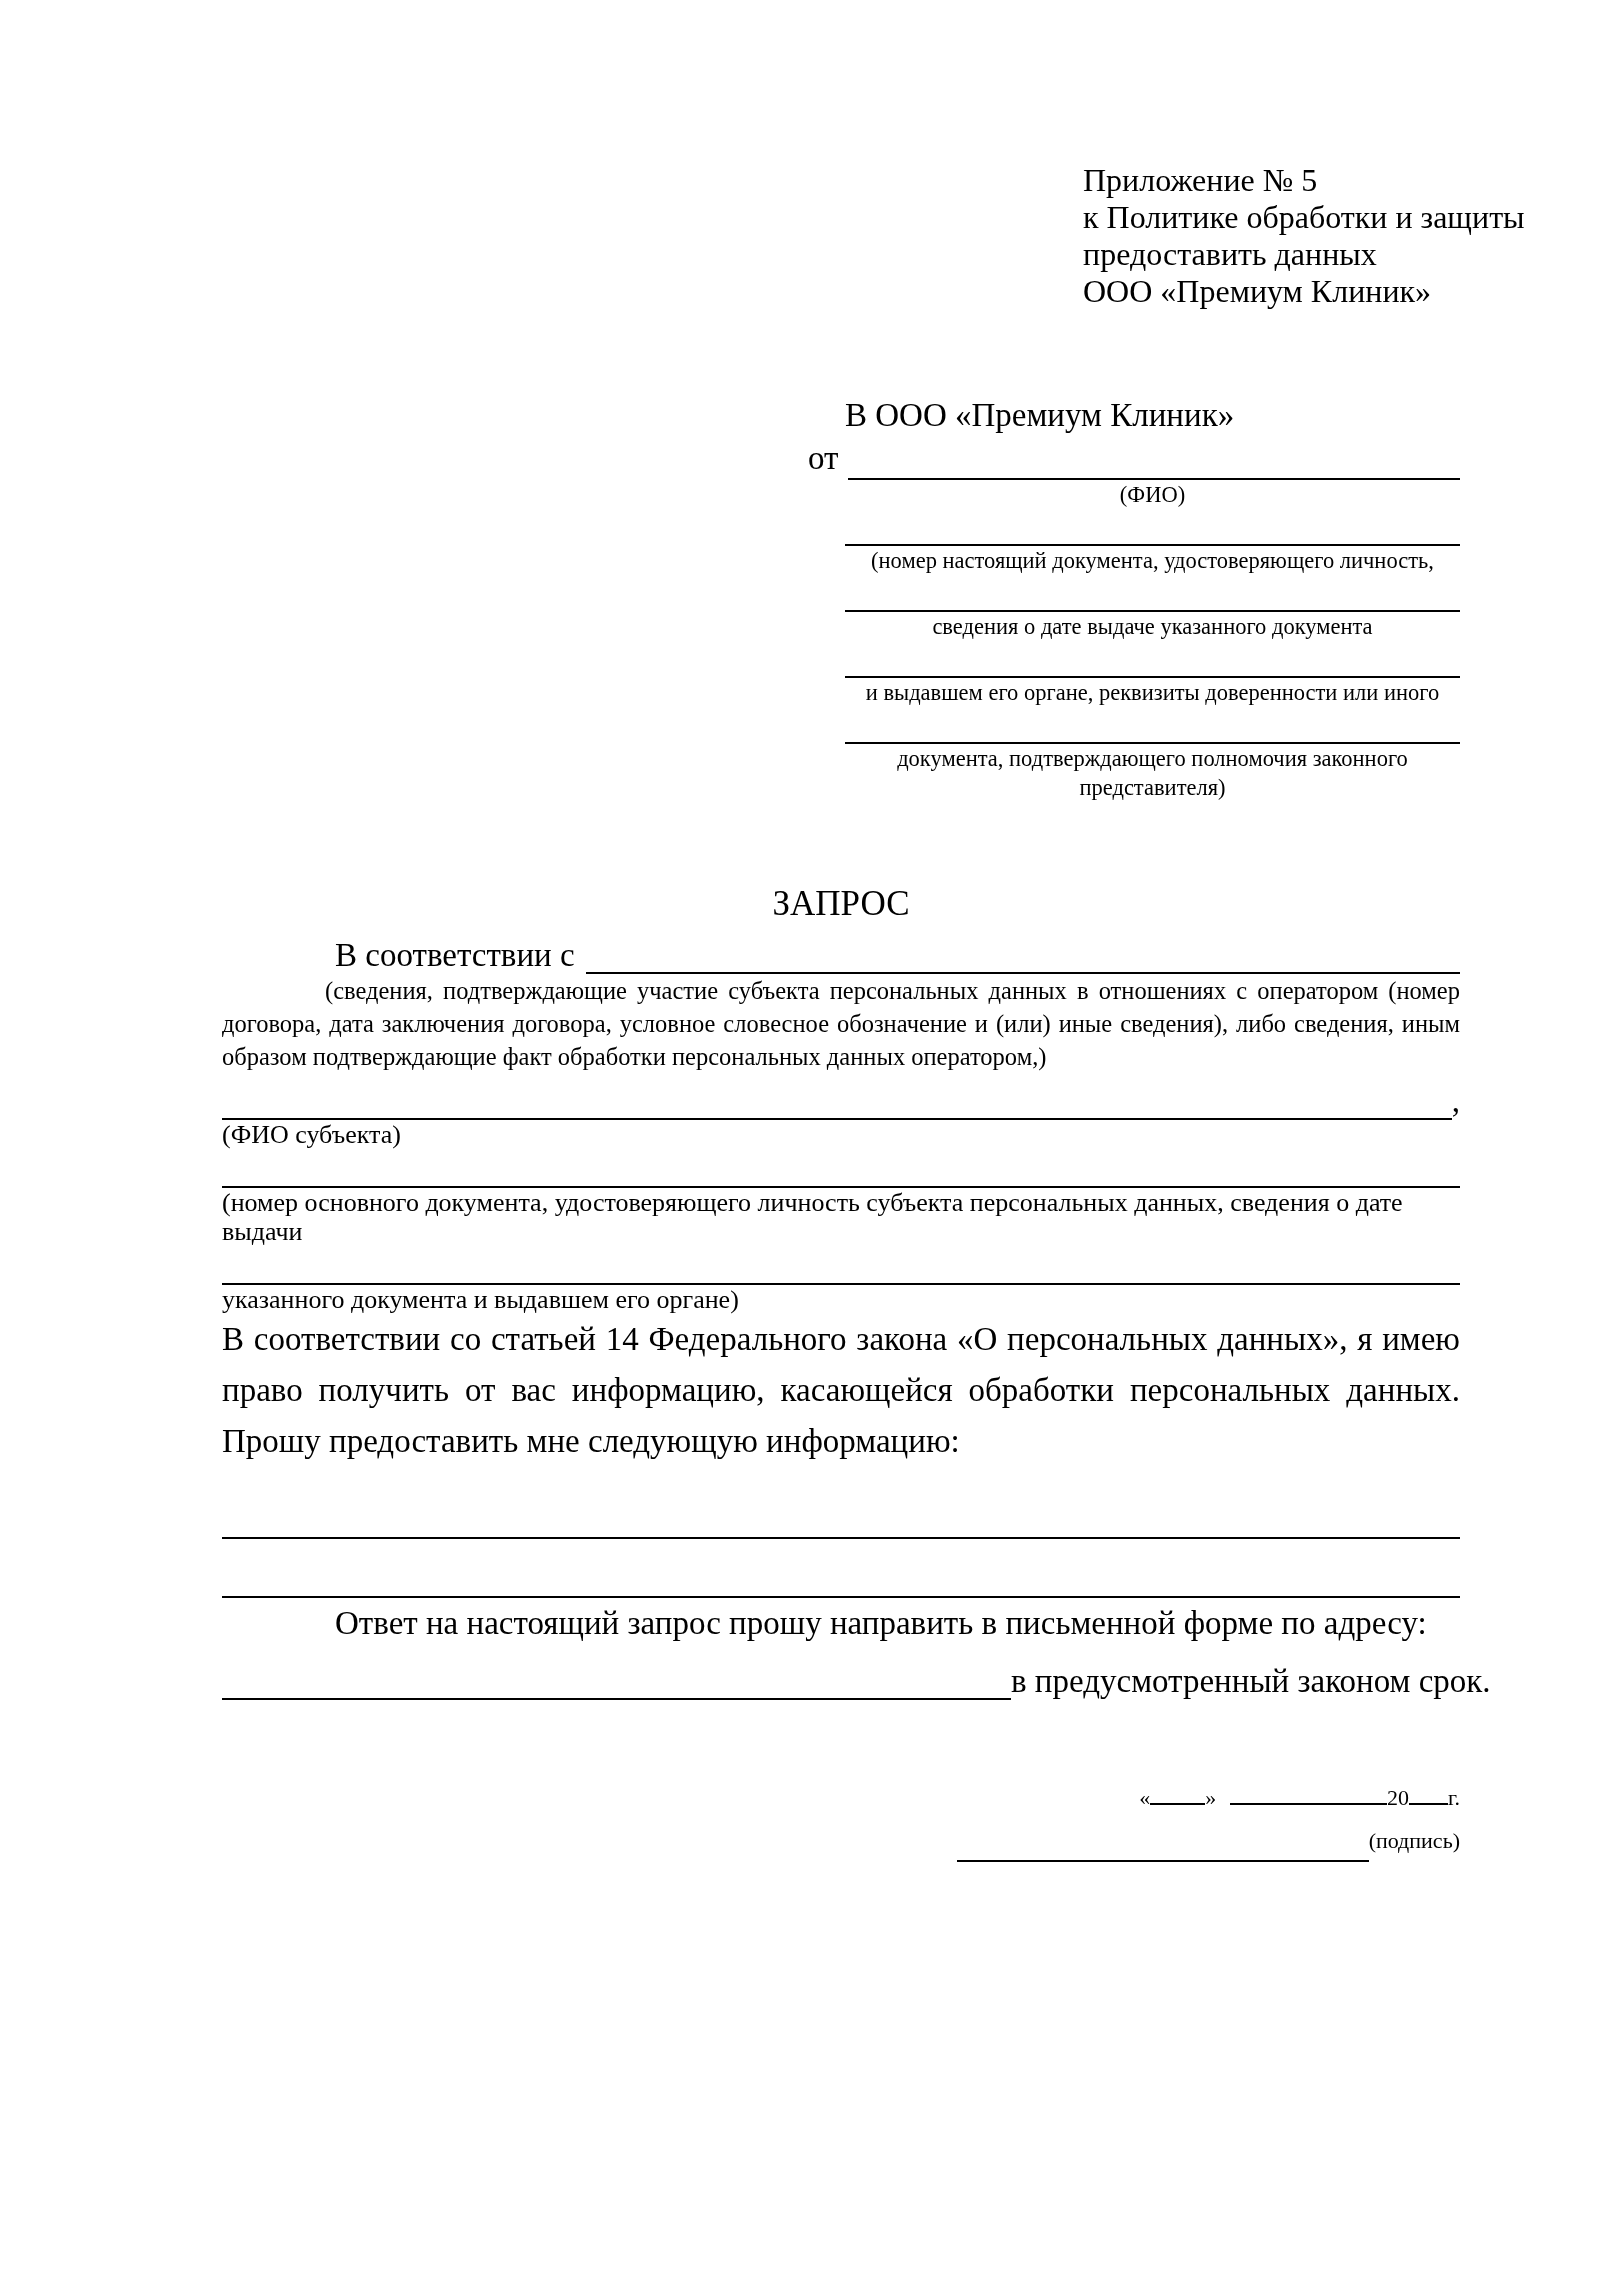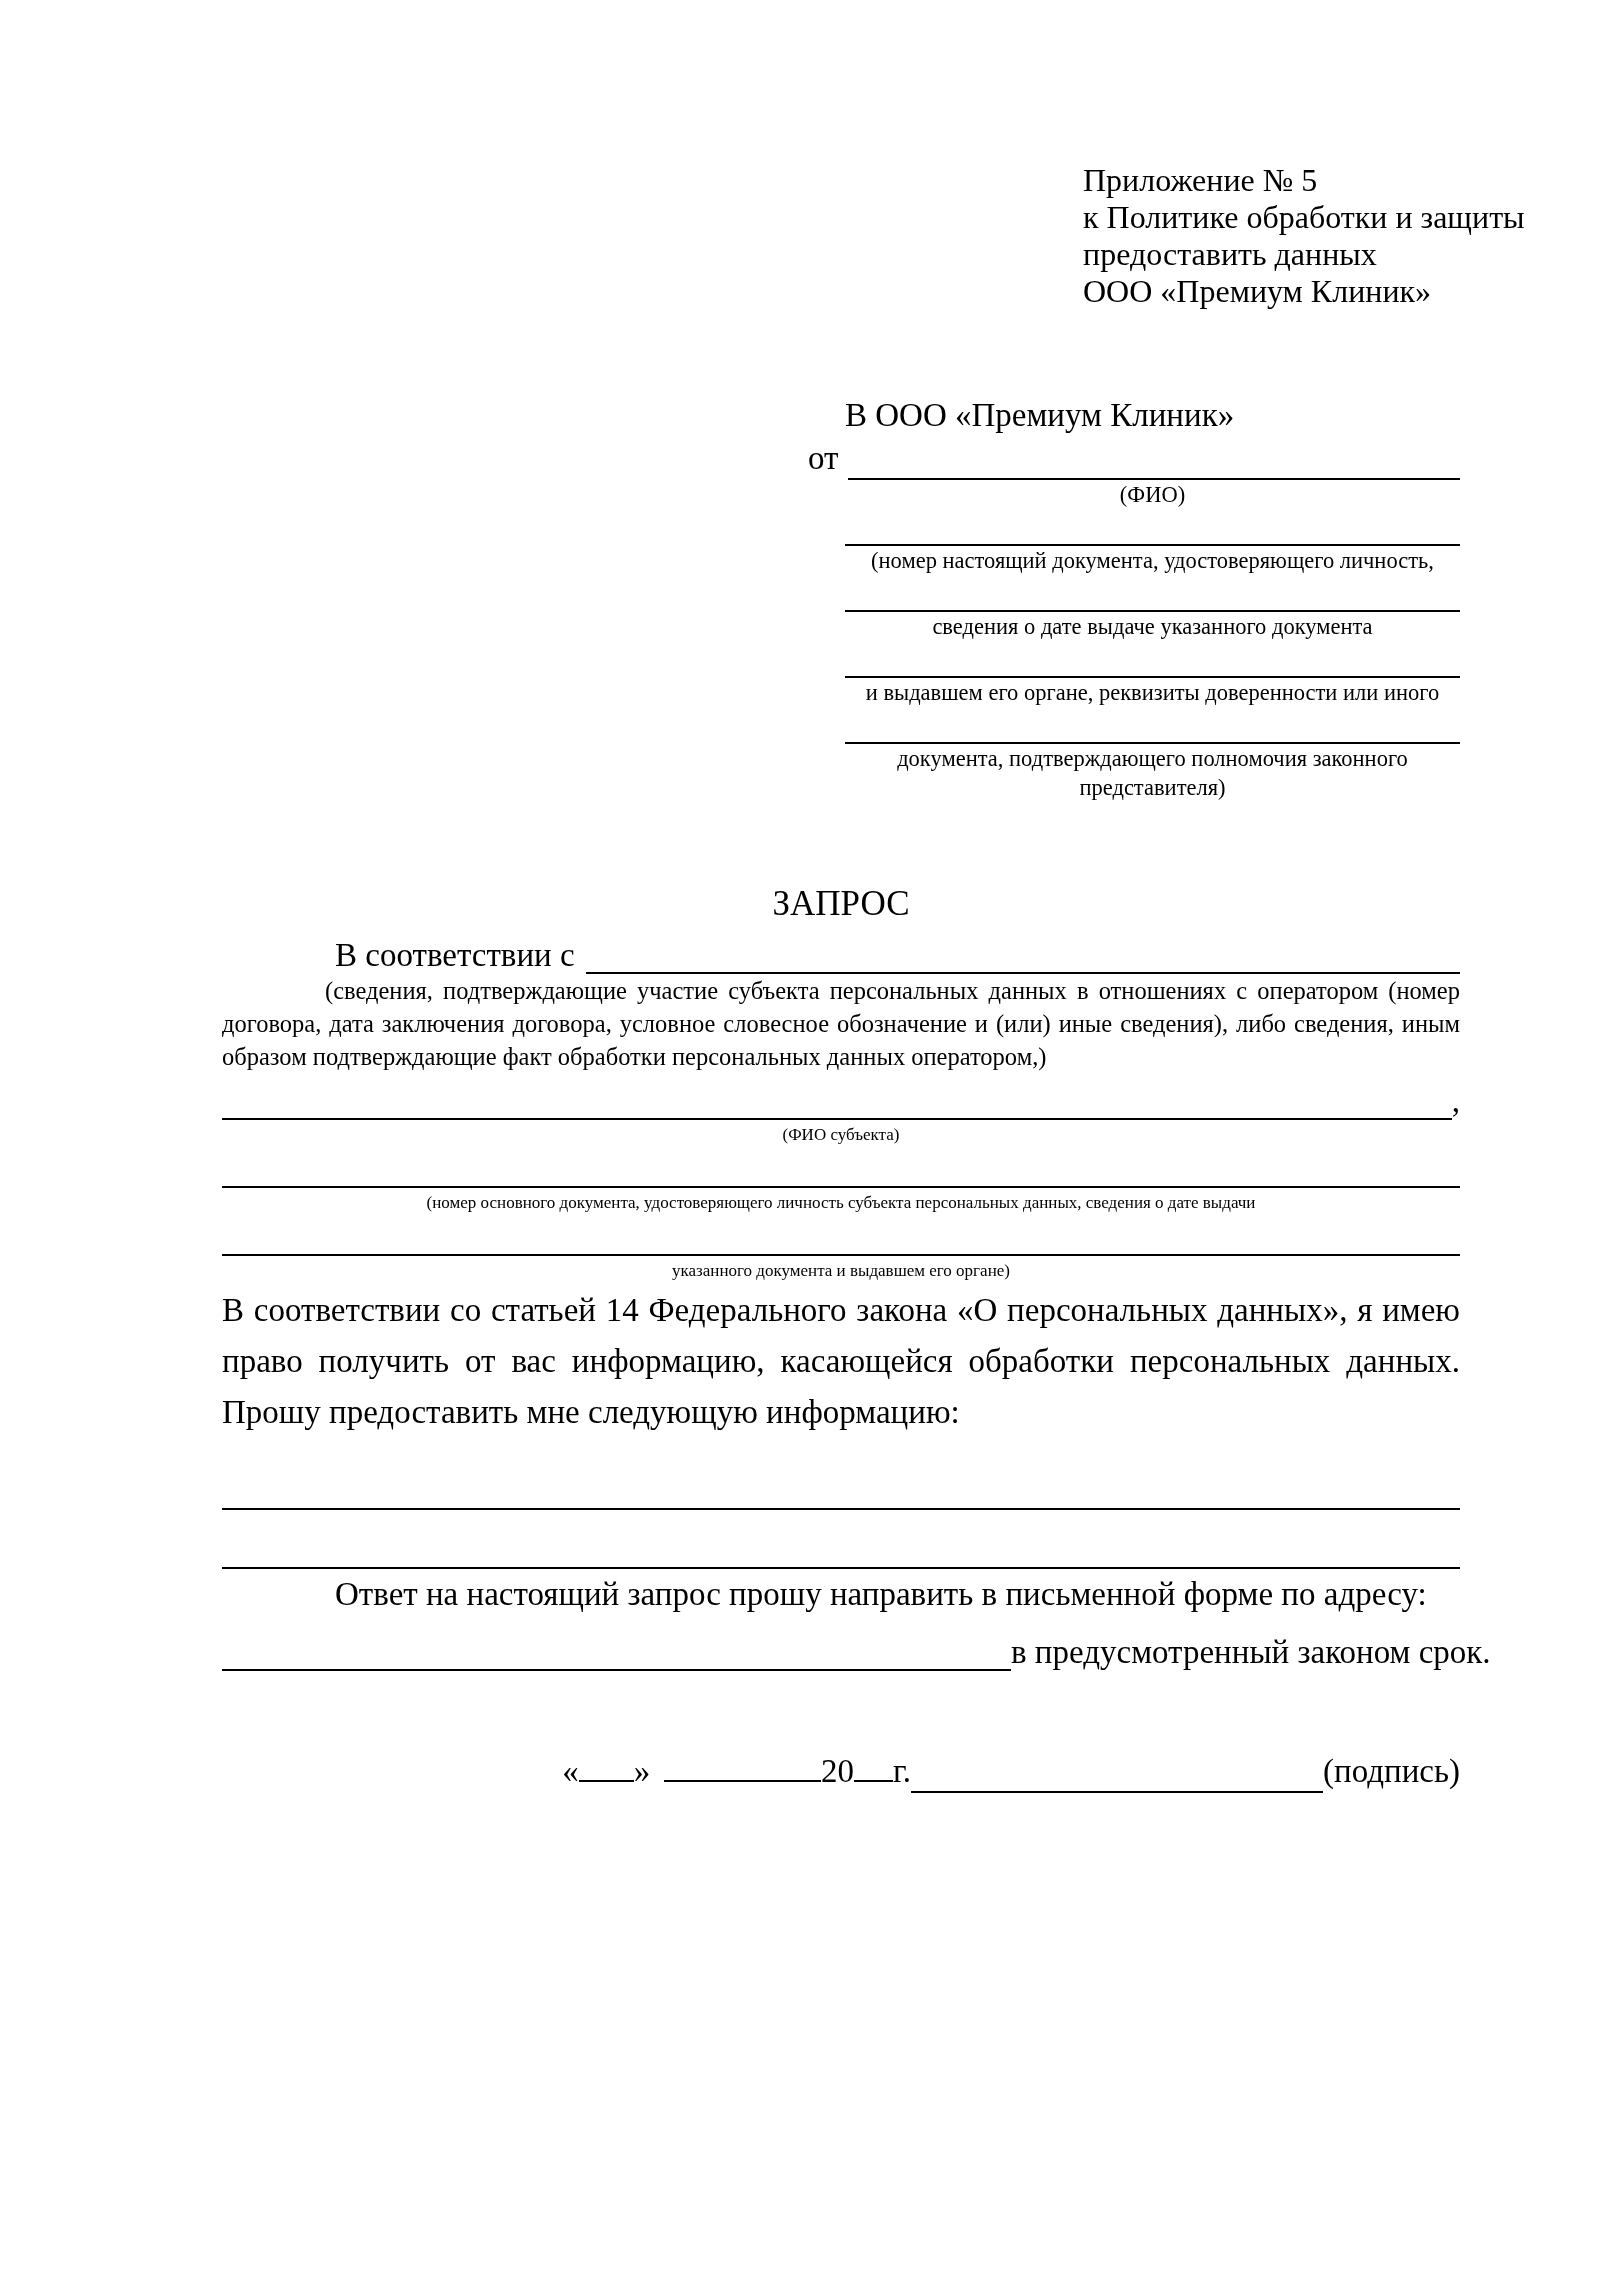--- a/index.html
+++ b/index.html
@@ -90,23 +90,23 @@
   }
   .para.indent { text-indent: 113px; }
   .u-comma-row {
     margin-top: 5.9px;
     display: flex;
     align-items: flex-end;
     height: 41px;
     font-size: 33px;
   }
   .cap-center {
-    font-size: 17px;
+    font-size: 26px;
     line-height: 29px;
-    text-align: center;
+    text-align: left;
   }
   .u-full {
     height: 37px;
     border-bottom: 2.9px solid #000;
   }
   .blank-line {
     height: 43px;
     border-bottom: 2.9px solid #000;
   }
   .response-tail-row {
@@ -115,23 +115,24 @@
     height: 51px;
     font-size: 33px;
   }
   .response-tail-row .tail { flex: 0 0 auto; white-space: nowrap; }
   .response-tail-row .fill { flex: 0 0 789px; }
   
   .sign-row {
     margin-top: 76px;
     display: flex;
     align-items: flex-end;
-    justify-content: flex-end;
-    font-size: 33px;
+    justify-content: flex-start;
+    font-size: 22px;
     line-height: 43px;
+    flex-direction: column;
   }
   .date-part { white-space: nowrap; }
   .blank {
     display: inline-block;
     border-bottom: 2.9px solid #000;
     height: 1em;
     vertical-align: baseline;
   }
   .sig-part { display: flex; align-items: flex-end; white-space: nowrap; }
   .sig-line { width: 412px; }

